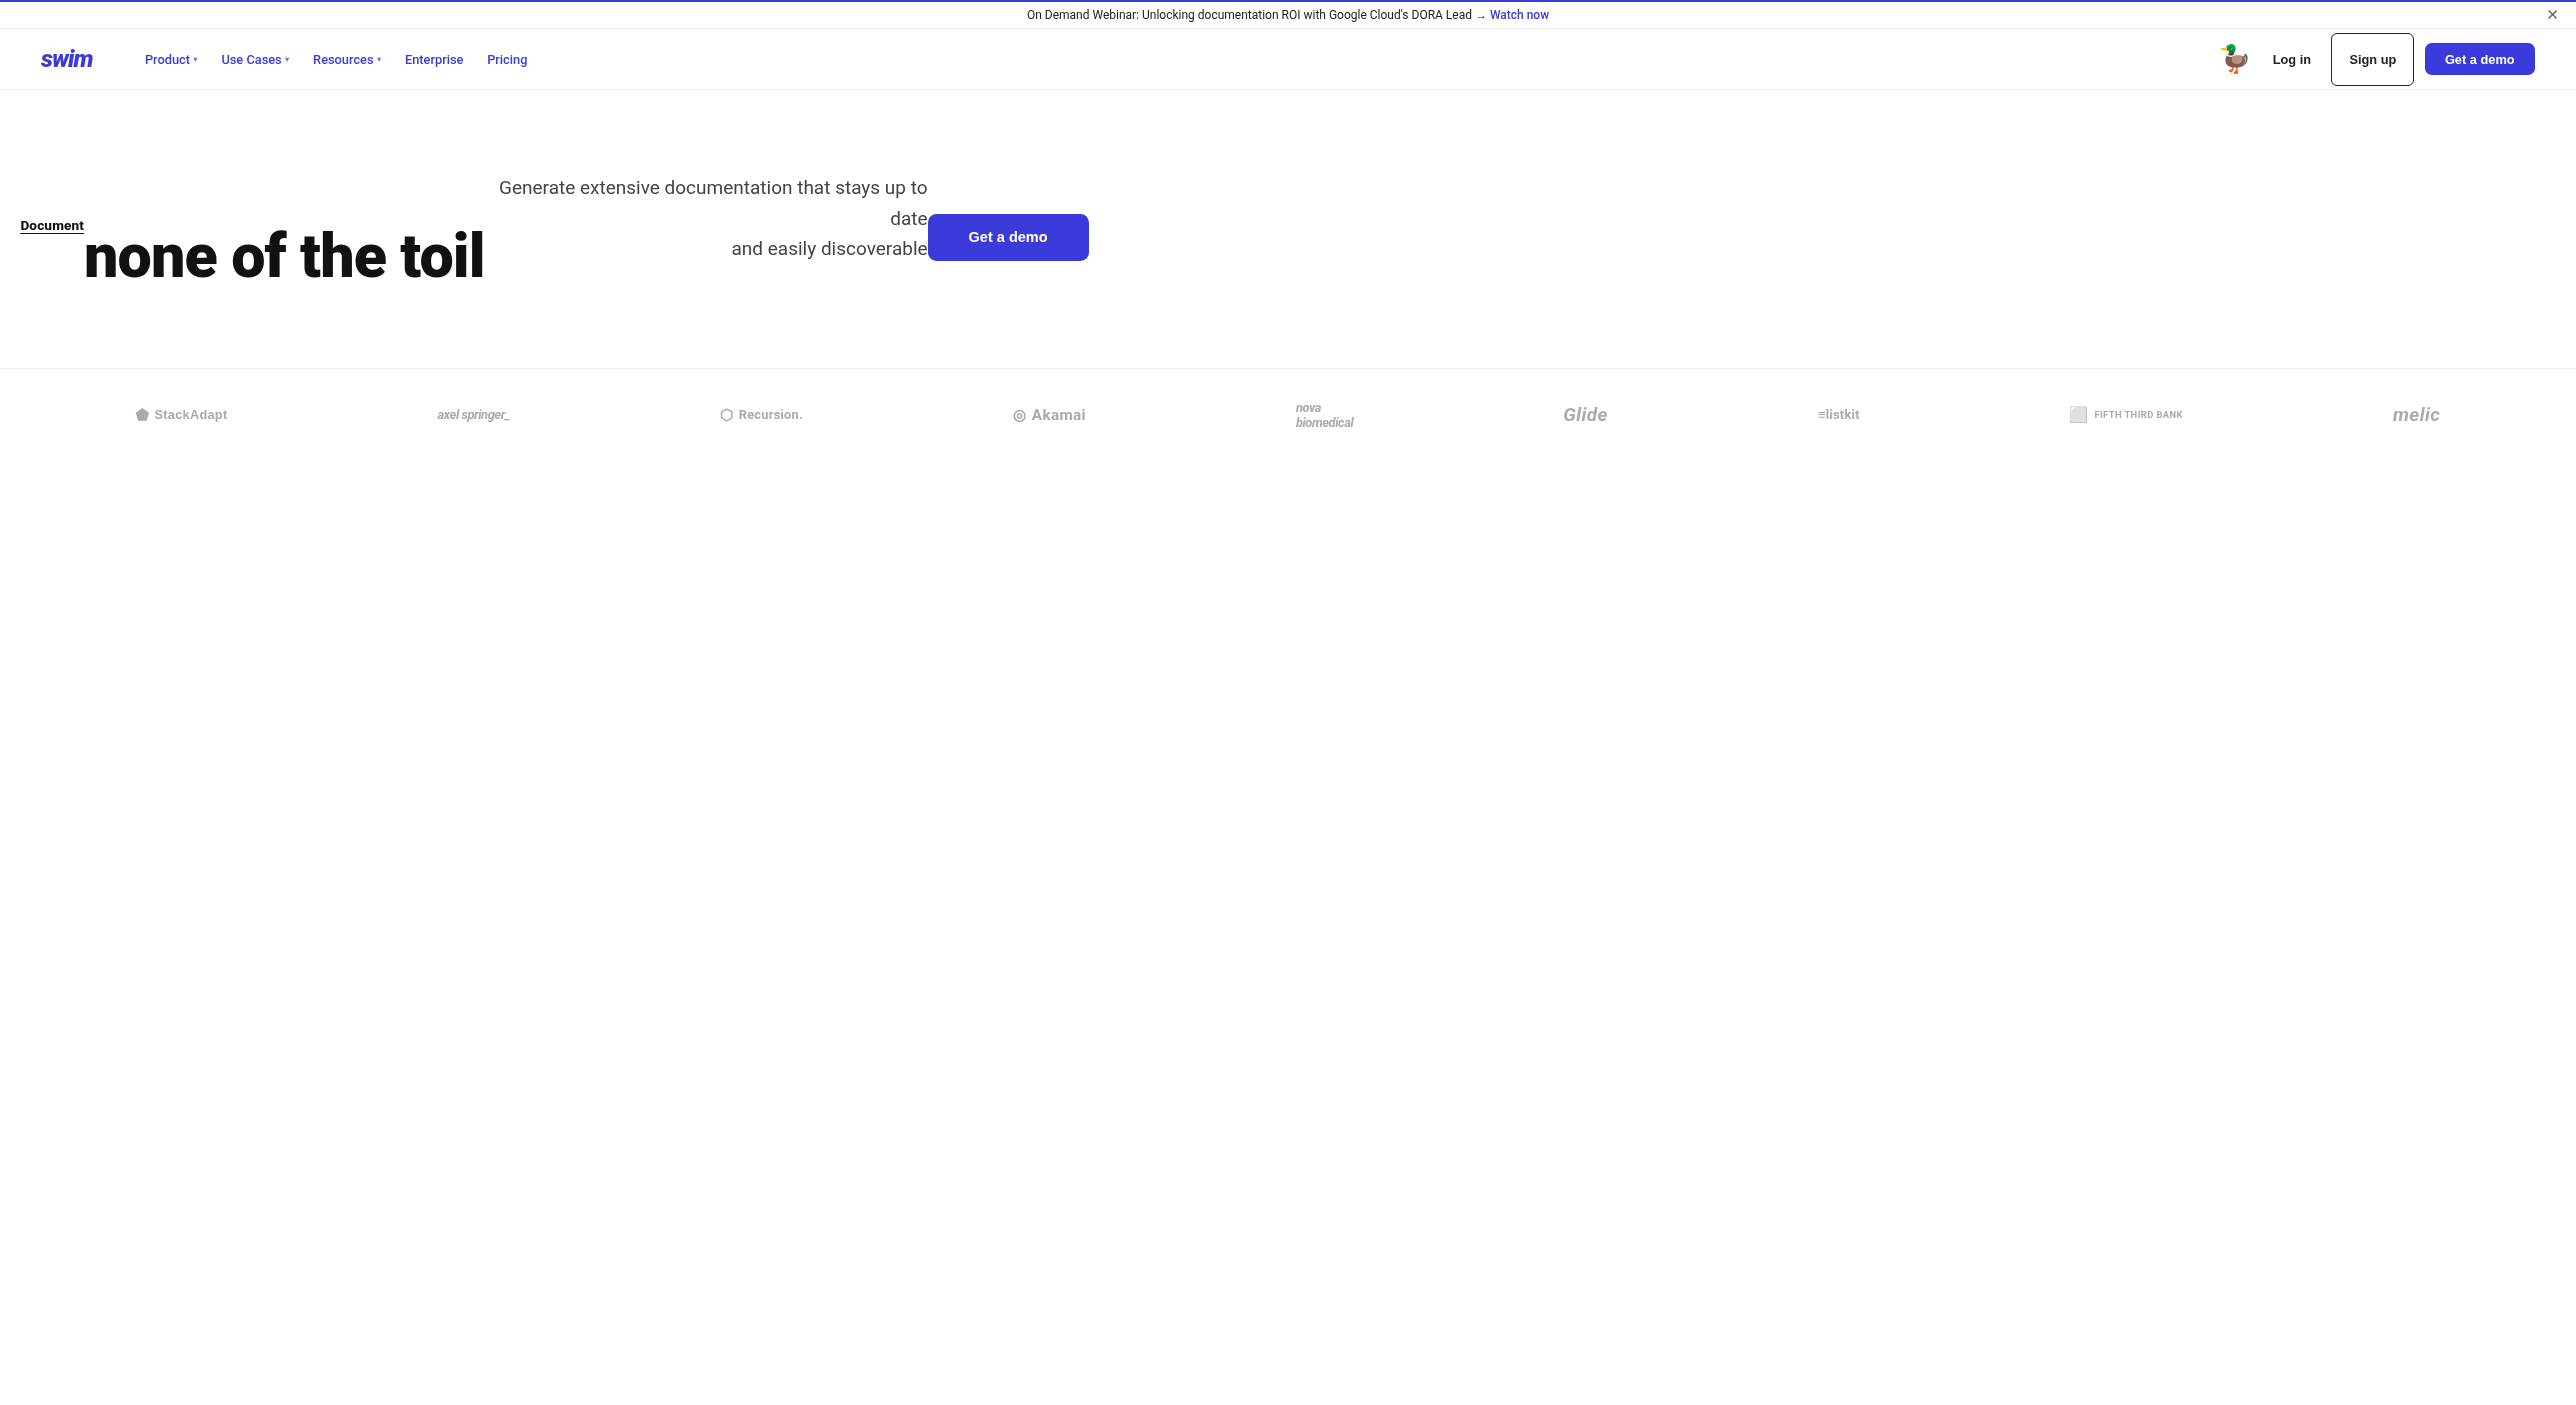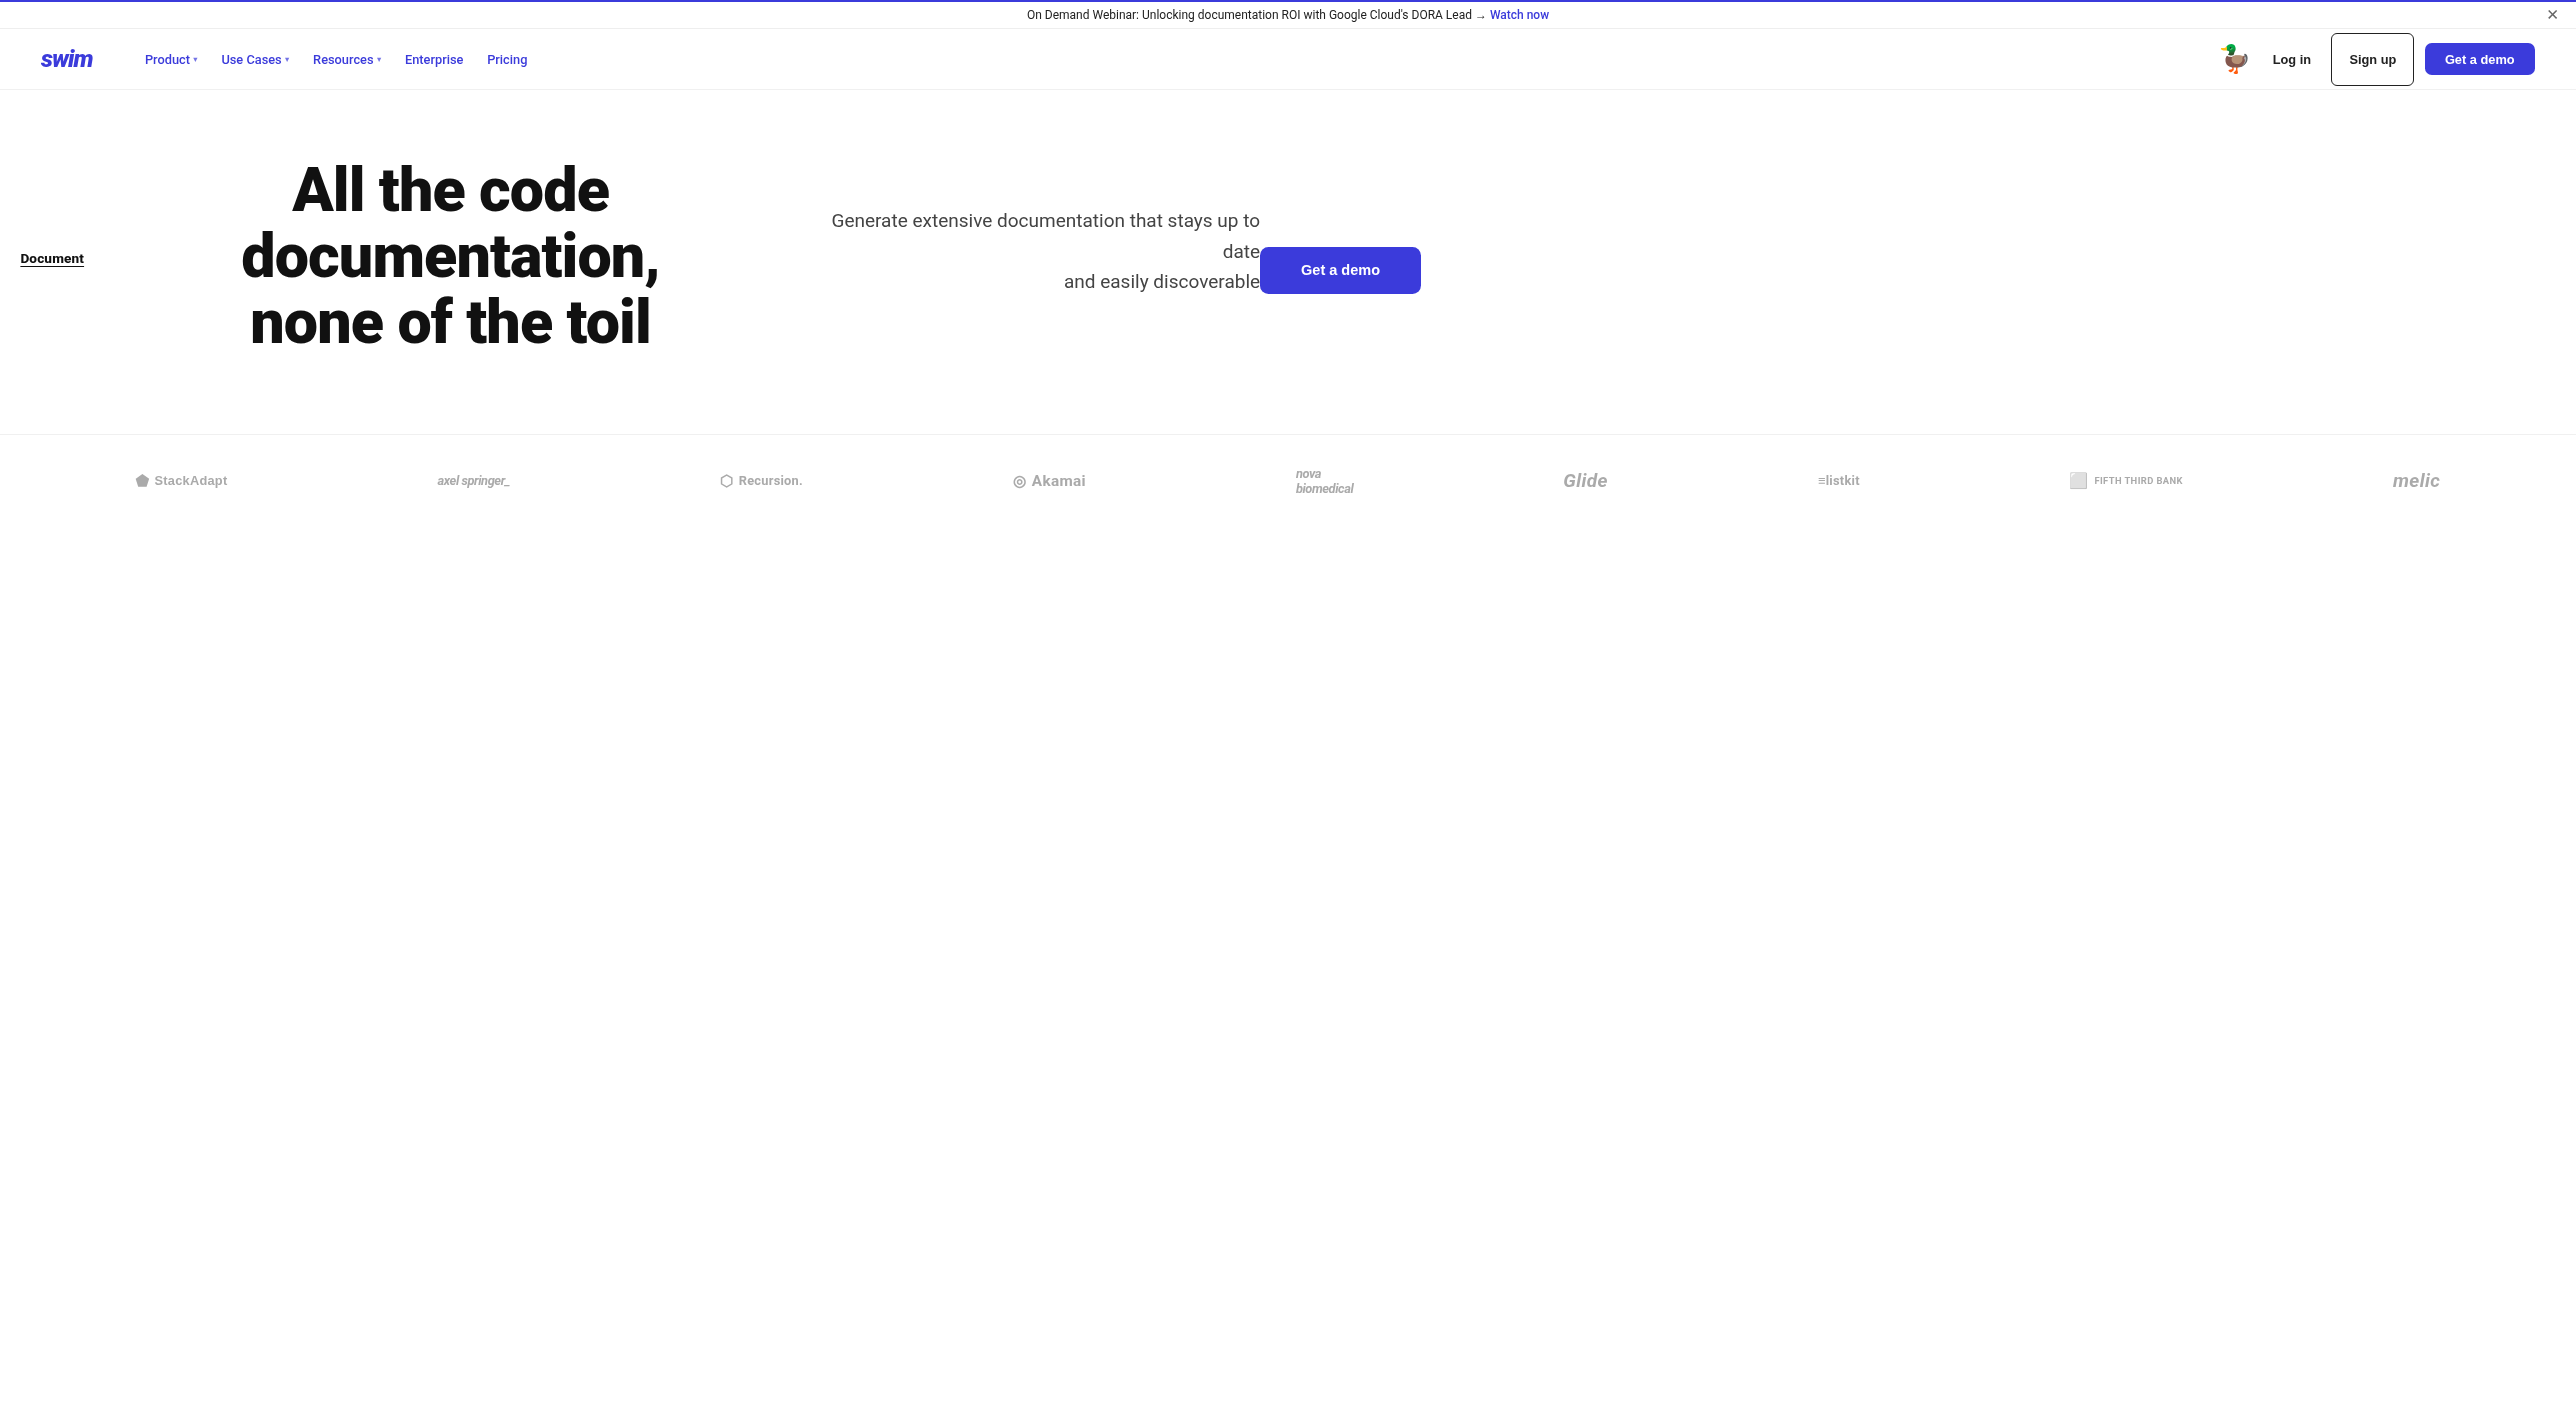--- a/index.html
+++ b/index.html
@@ -233,21 +233,21 @@
     <span class="nav-duck">🦆</span>
     <button class="btn-login">Log in</button>
     <button class="btn-signup">Sign up</button>
     <button class="btn-demo-nav">Get a demo</button>
   </div>
 </nav>
 
 <section class="hero">
   <div class="hero-tag">Document</div>
   <h1 class="hero-h1">
-    <span>All the code documentation,</span><br>
+    <br>
     <span>none of the toil</span>
   </h1>
   <p class="hero-sub">
     <span>Generate extensive documentation that stays up to date</span><br>
     <span>and easily discoverable</span>
   </p>
   <button class="btn-demo-hero">Get a demo</button>
 </section>
 
 <div class="logos-strip">

